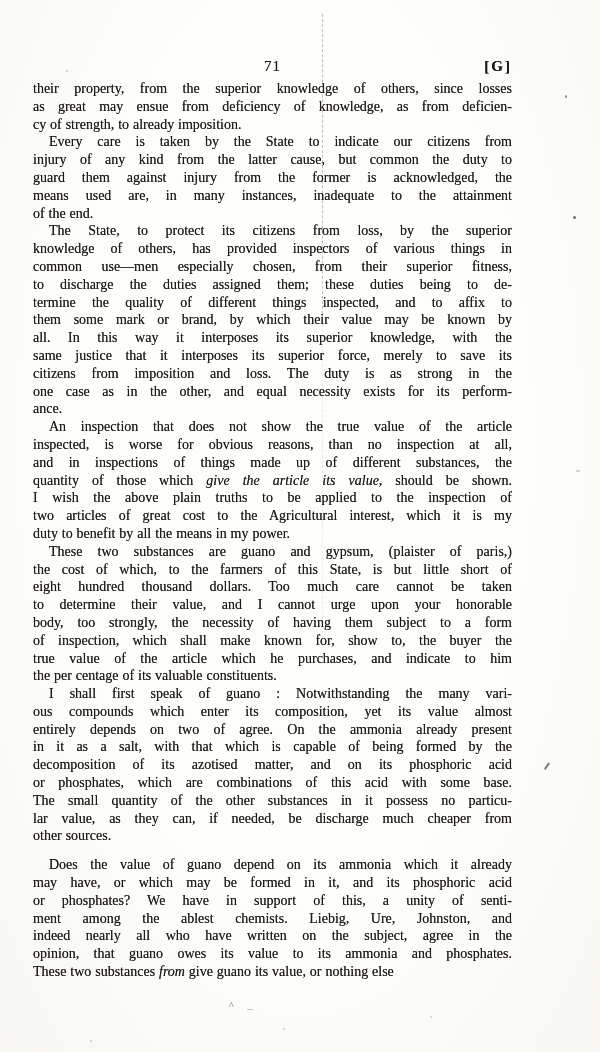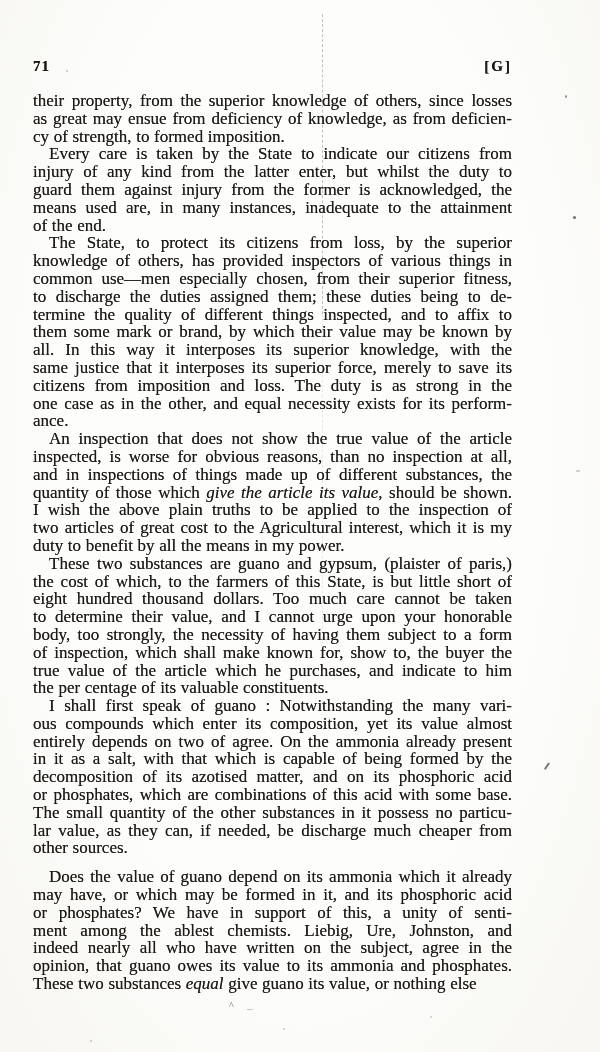--- a/index.html
+++ b/index.html
@@ -41,37 +41,38 @@
     top: 58px;
     left: 33px;
     width: 479px;
     height: 20px;
     font-size: 15px;
   }
   .page-number {
     position: absolute;
     left: 0;
     right: 0;
-    font-weight: bold;
+    text-align: center;
+    font-weight: normal;
     letter-spacing: 1px;
     text-shadow: 0 0 0.5px rgba(25, 22, 18, 0.8);
   }
   .section-mark {
     position: absolute;
     right: 0;
     font-weight: bold;
     letter-spacing: 2px;
     text-shadow: 0 0 0.5px rgba(25, 22, 18, 0.8);
   }
   .text-block {
     position: absolute;
-    top: 92px;
+    top: 80px;
     left: 33px;
     width: 479px;
-    font-size: 17px;
+    font-size: 14px;
     line-height: 17.8px;
     text-shadow: 0 0 0.55px rgba(28, 24, 20, 0.72);
   }
   .paragraph {
     margin: 0;
   }
   .paragraph.spaced {
     margin-top: 11px;
   }
   .paragraph.indent .line:first-child {
@@ -129,25 +130,25 @@
 
   <div class="header">
     <span class="page-number">71</span>
     <span class="section-mark">[G]</span>
   </div>
 
   <div class="text-block">
       <div class="paragraph">
         <div class="line">their property, from the superior knowledge of others, since losses</div>
         <div class="line">as great may ensue from deficiency of knowledge, as from deficien-</div>
-        <div class="line last">cy of strength, to formed imposition.</div>
+        <div class="line last">cy of strength, to already imposition.</div>
       </div>
       <div class="paragraph indent">
         <div class="line">Every care is taken by the State to indicate our citizens from</div>
-        <div class="line">injury of any kind from the latter enter, but whilst the duty to</div>
+        <div class="line">injury of any kind from the latter cause, but common the duty to</div>
         <div class="line">guard them against injury from the former is acknowledged, the</div>
         <div class="line">means used are, in many instances, inadequate to the attainment</div>
         <div class="line last">of the end.</div>
       </div>
       <div class="paragraph indent">
         <div class="line">The State, to protect its citizens from loss, by the superior</div>
         <div class="line">knowledge of others, has provided inspectors of various things in</div>
         <div class="line">common use—men especially chosen, from their superior fitness,</div>
         <div class="line">to discharge the duties assigned them; these duties being to de-</div>
         <div class="line">termine the quality of different things inspected, and to affix to</div>
@@ -188,21 +189,21 @@
         <div class="line">lar value, as they can, if needed, be discharge much cheaper from</div>
         <div class="line last">other sources.</div>
       </div>
       <div class="paragraph indent spaced">
         <div class="line">Does the value of guano depend on its ammonia which it already</div>
         <div class="line">may have, or which may be formed in it, and its phosphoric acid</div>
         <div class="line">or phosphates?  We have in support of this, a unity of senti-</div>
         <div class="line">ment among the ablest chemists.  Liebig, Ure, Johnston, and</div>
         <div class="line">indeed nearly all who have written on the subject, agree in the</div>
         <div class="line">opinion, that guano owes its value to its ammonia and phosphates.</div>
-        <div class="line last">These two substances <i>equal</i> give guano its value, or nothing else</div>
+        <div class="line last">These two substances <i>from</i> give guano its value, or nothing else</div>
       </div>
     </div>
 
   <div class="speckle s1"></div>
   <div class="speckle s2"></div>
   <div class="speckle s3"></div>
   <div class="speckle s4"></div>
   <div class="speckle s5"></div>
   <div class="speckle s6"></div>
   <div class="speckle s7"></div>

